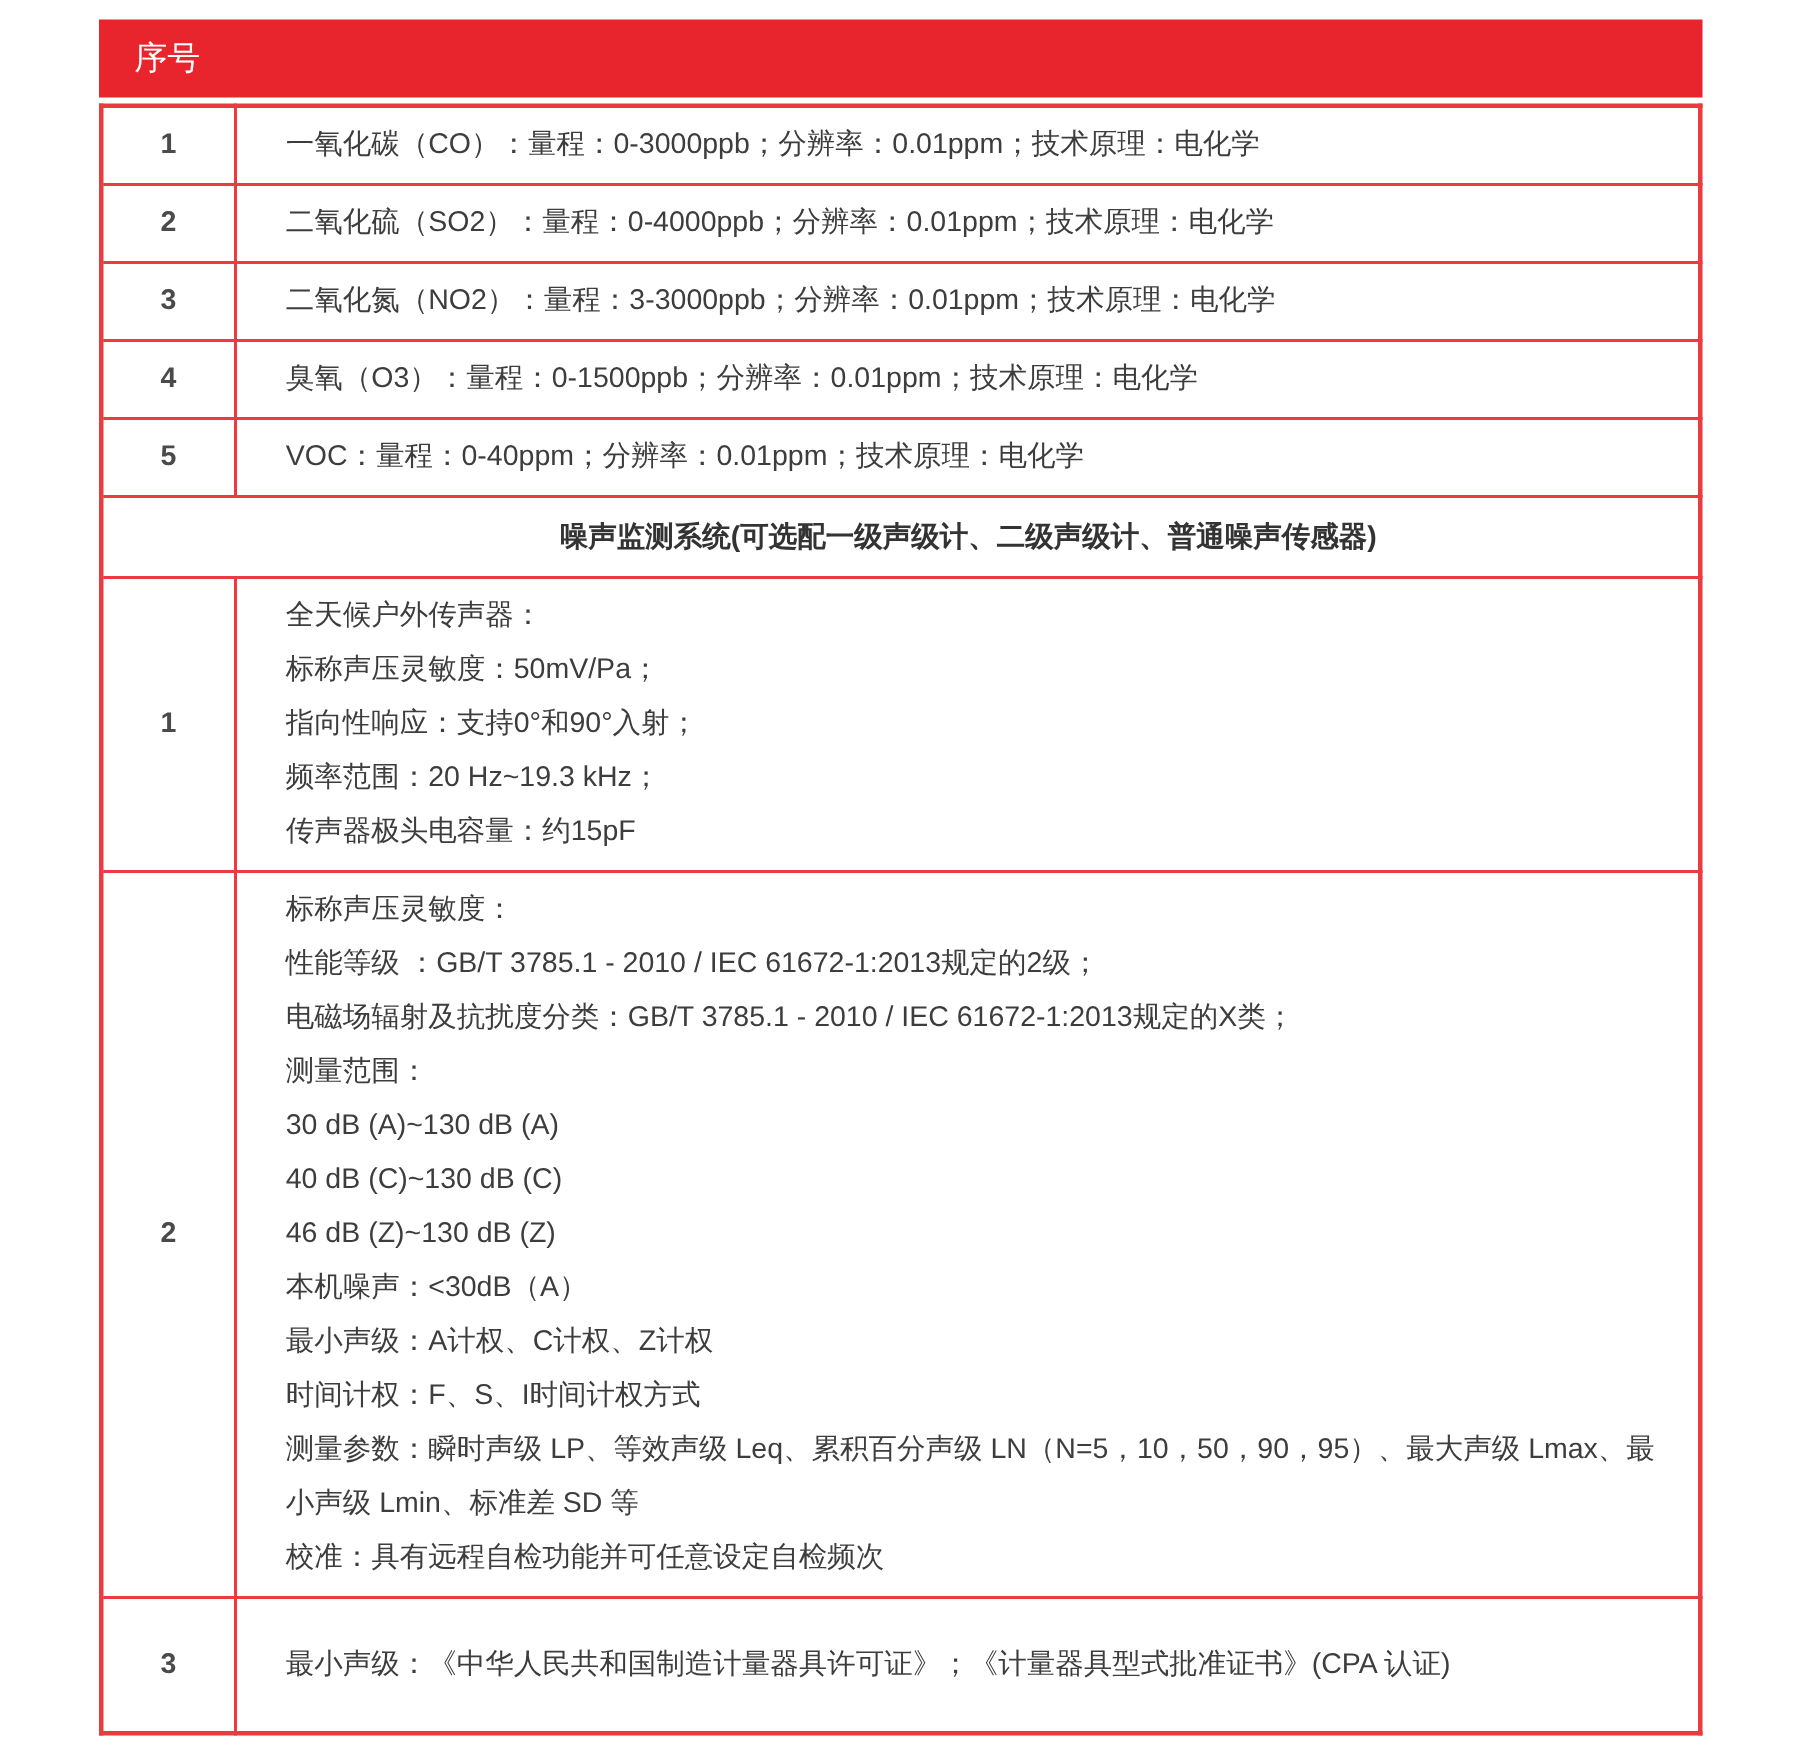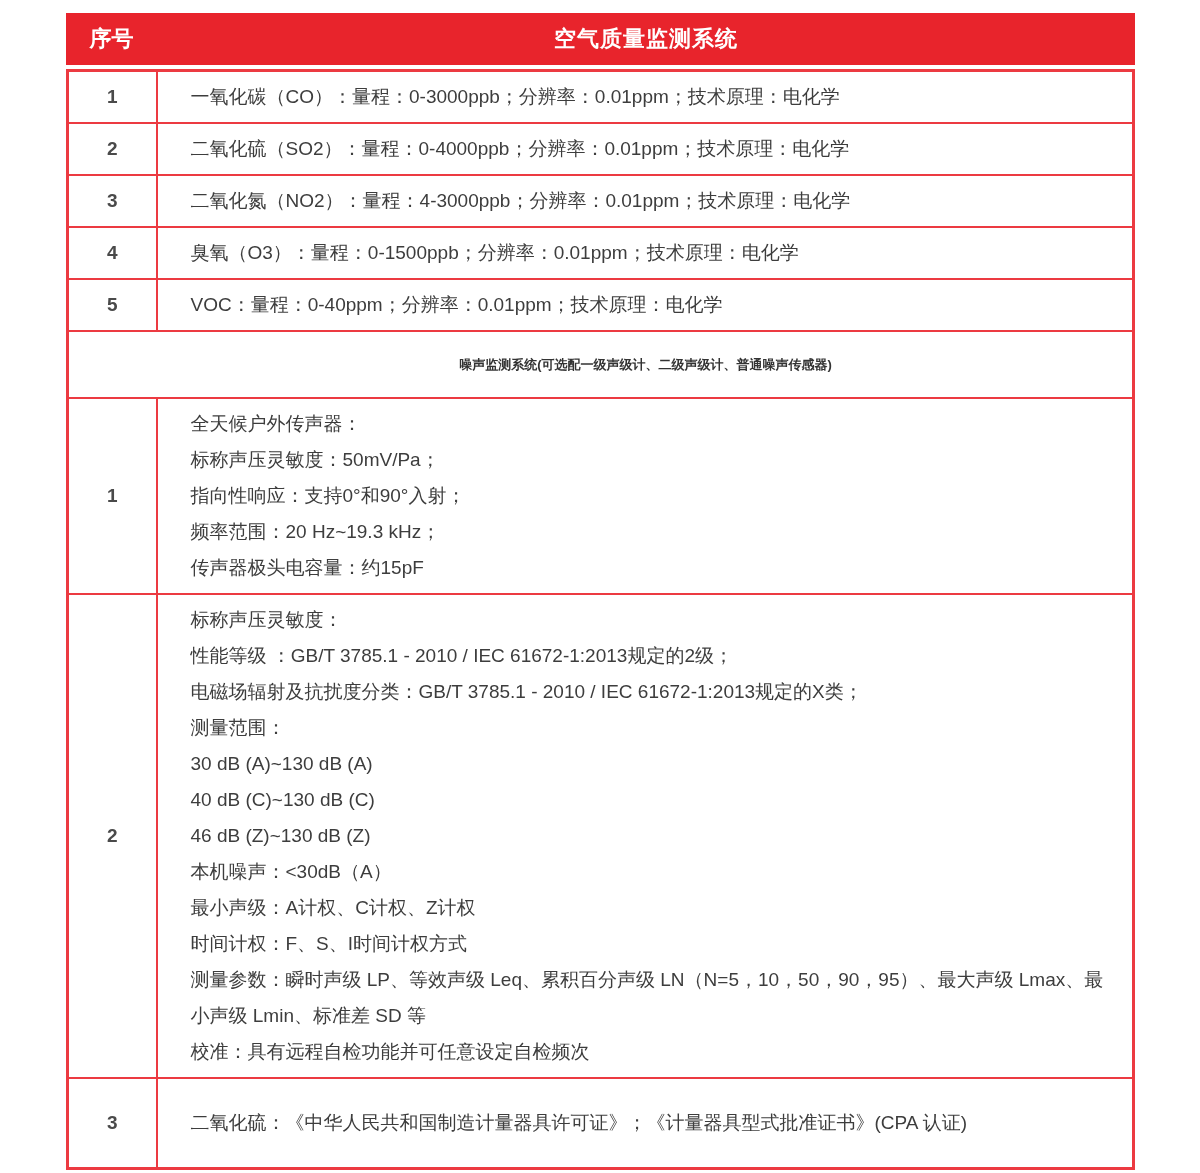--- a/index.html
+++ b/index.html
@@ -11,72 +11,71 @@
   *{box-sizing:border-box;}
   html,body{margin:0;padding:0;}
   body{
     width:1200px;height:1173px;background:#ffffff;position:relative;
     font-family:"Liberation Sans","DejaVu Sans",sans-serif;
     color:var(--text);
   }
   .table-wrap{position:absolute;left:66px;top:13px;width:1069px;}
   .header-bar{
     display:flex;align-items:center;height:52px;background:var(--red-fill);
-    color:#ffffff;font-weight:bold;font-size:22px;
+    color:#ffffff;font-weight:normal;font-size:22px;
   }
   .header-col1{width:91px;text-align:center;flex:0 0 91px;}
   .header-title{flex:1;text-align:center;letter-spacing:1px;}
   .grid-gap{height:4px;}
   table.grid{
     border-collapse:collapse;width:100%;
     border:3px solid var(--red-line);
     table-layout:fixed;
   }
   table.grid td{border:2px solid var(--red-line);vertical-align:middle;}
   td.no{
     width:89px;text-align:center;font-weight:bold;font-size:19px;color:var(--num);
   }
   td.content{
     padding:7px 22px 7px 33px;font-size:19px;line-height:36px;color:var(--text);
   }
   tr.item-single td.content{height:48px;}
   tr.section-row td{
-    height:67px;text-align:center;font-weight:bold;font-size:13px;
+    height:54px;text-align:center;font-weight:bold;font-size:19px;
     padding-left:91px;color:#333333;
   }
   table.grid tr:last-child td.content{padding-top:26px;padding-bottom:26px;}
   .spec-line{white-space:normal;}
 </style>
 </head>
 <body>
 
 <div class="table-wrap">
   <div class="header-bar">
     <div class="header-col1">序号</div>
-    <div class="header-title">空气质量监测系统</div>
   </div>
   <div class="grid-gap"></div>
   <table class="grid">
     <tbody id="grid-body">
         <tr class="item-row item-single">
           <td class="no">1</td>
           <td class="content">
             <div class="spec-line">一氧化碳（CO）：量程：0-3000ppb；分辨率：0.01ppm；技术原理：电化学</div>
           </td>
         </tr>
         <tr class="item-row item-single">
           <td class="no">2</td>
           <td class="content">
             <div class="spec-line">二氧化硫（SO2）：量程：0-4000ppb；分辨率：0.01ppm；技术原理：电化学</div>
           </td>
         </tr>
         <tr class="item-row item-single">
           <td class="no">3</td>
           <td class="content">
-            <div class="spec-line">二氧化氮（NO2）：量程：4-3000ppb；分辨率：0.01ppm；技术原理：电化学</div>
+            <div class="spec-line">二氧化氮（NO2）：量程：3-3000ppb；分辨率：0.01ppm；技术原理：电化学</div>
           </td>
         </tr>
         <tr class="item-row item-single">
           <td class="no">4</td>
           <td class="content">
             <div class="spec-line">臭氧（O3）：量程：0-1500ppb；分辨率：0.01ppm；技术原理：电化学</div>
           </td>
         </tr>
         <tr class="item-row item-single">
           <td class="no">5</td>
@@ -110,18 +109,18 @@
             <div class="spec-line">本机噪声：&lt;30dB（A）</div>
             <div class="spec-line">最小声级：A计权、C计权、Z计权</div>
             <div class="spec-line">时间计权：F、S、I时间计权方式</div>
             <div class="spec-line">测量参数：瞬时声级 LP、等效声级 Leq、累积百分声级 LN（N=5，10，50，90，95）、最大声级 Lmax、最小声级 Lmin、标准差 SD 等</div>
             <div class="spec-line">校准：具有远程自检功能并可任意设定自检频次</div>
           </td>
         </tr>
         <tr class="item-row item-single">
           <td class="no">3</td>
           <td class="content">
-            <div class="spec-line">二氧化硫：《中华人民共和国制造计量器具许可证》；《计量器具型式批准证书》(CPA 认证)</div>
+            <div class="spec-line">最小声级：《中华人民共和国制造计量器具许可证》；《计量器具型式批准证书》(CPA 认证)</div>
           </td>
         </tr>
       </tbody>
   </table>
 </div>
 
 </body></html>

